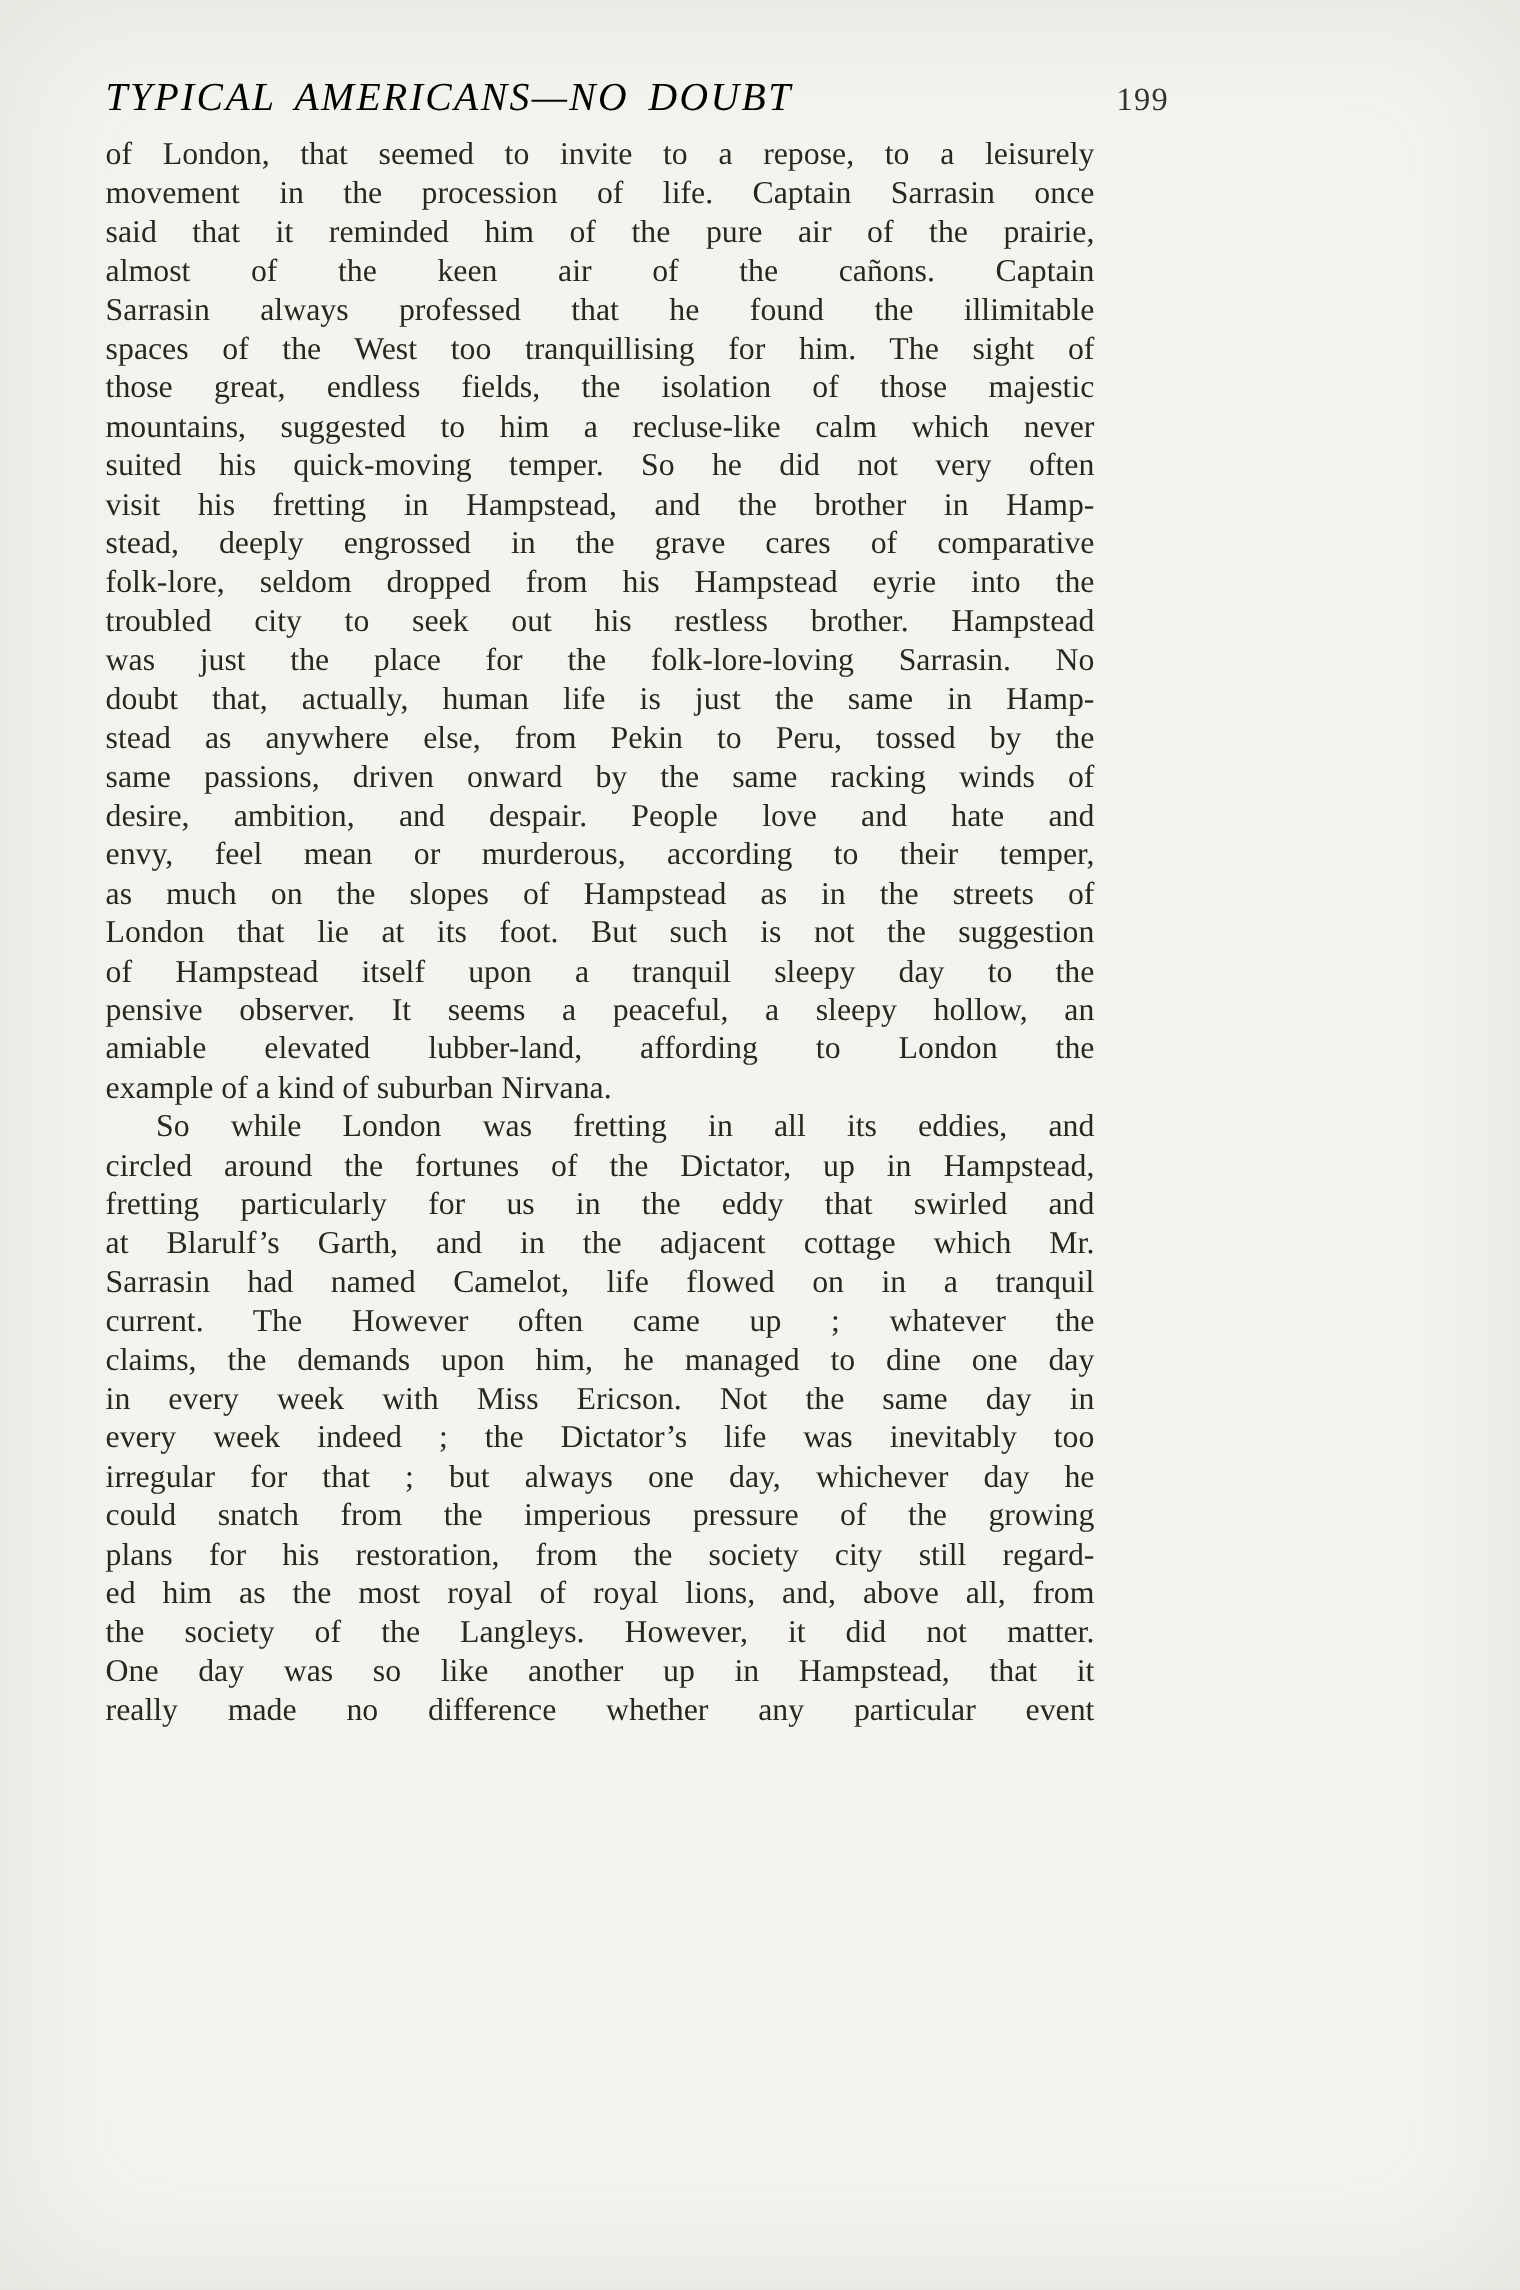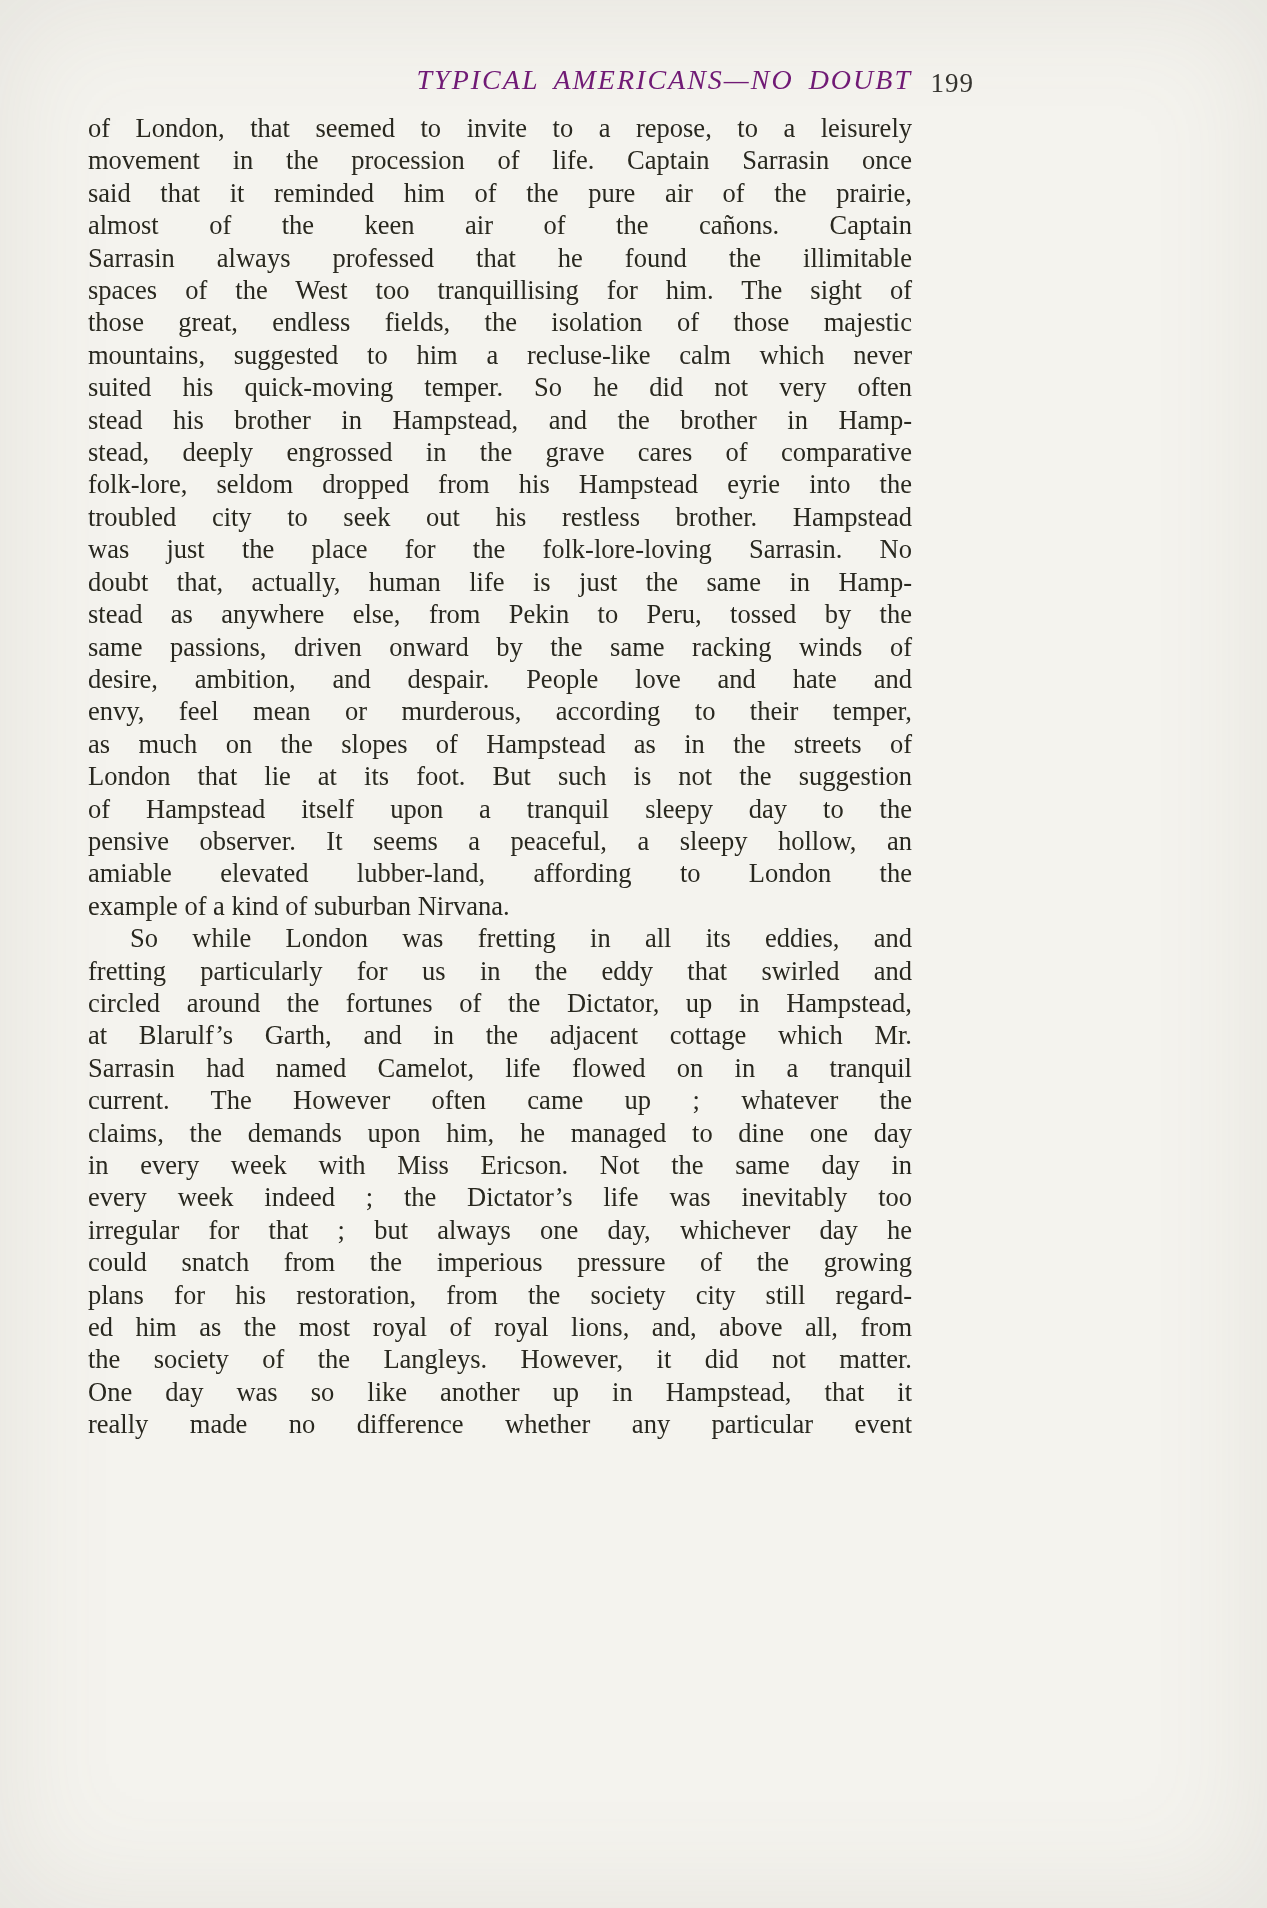--- a/index.html
+++ b/index.html
@@ -26,26 +26,26 @@
     left: 88px;
     top: 64px;
     width: 824px;
     height: 44px;
   }
   .running-title {
     position: absolute;
     left: 0;
     right: 0;
     top: 0;
-    text-align: right;
+    text-align: left;
     font-style: italic;
-    font-size: 28px;
+    font-size: 33px;
     letter-spacing: 2px;
     word-spacing: 6px;
-    color: #701a75;
+    color: #000000;
   }
   .page-number {
     position: absolute;
     right: -62px;
     top: 4px;
     font-size: 27px;
     letter-spacing: 1px;
     color: #34332e;
   }
   .text-block {
@@ -84,41 +84,41 @@
       <div class="paragraph">
         <div class="line">of London, that seemed to invite to a repose, to a leisurely</div>
         <div class="line">movement in the procession of life. Captain Sarrasin once</div>
         <div class="line">said that it reminded him of the pure air of the prairie,</div>
         <div class="line">almost of the keen air of the cañons. Captain</div>
         <div class="line">Sarrasin always professed that he found the illimitable</div>
         <div class="line">spaces of the West too tranquillising for him. The sight of</div>
         <div class="line">those great, endless fields, the isolation of those majestic</div>
         <div class="line">mountains, suggested to him a recluse-like calm which never</div>
         <div class="line">suited his quick-moving temper. So he did not very often</div>
-        <div class="line">stead his brother in Hampstead, and the brother in Hamp-</div>
+        <div class="line">visit his fretting in Hampstead, and the brother in Hamp-</div>
         <div class="line">stead, deeply engrossed in the grave cares of comparative</div>
         <div class="line">folk-lore, seldom dropped from his Hampstead eyrie into the</div>
         <div class="line">troubled city to seek out his restless brother. Hampstead</div>
         <div class="line">was just the place for the folk-lore-loving Sarrasin. No</div>
         <div class="line">doubt that, actually, human life is just the same in Hamp-</div>
         <div class="line">stead as anywhere else, from Pekin to Peru, tossed by the</div>
         <div class="line">same passions, driven onward by the same racking winds of</div>
         <div class="line">desire, ambition, and despair. People love and hate and</div>
         <div class="line">envy, feel mean or murderous, according to their temper,</div>
         <div class="line">as much on the slopes of Hampstead as in the streets of</div>
         <div class="line">London that lie at its foot. But such is not the suggestion</div>
         <div class="line">of Hampstead itself upon a tranquil sleepy day to the</div>
         <div class="line">pensive observer. It seems a peaceful, a sleepy hollow, an</div>
         <div class="line">amiable elevated lubber-land, affording to London the</div>
         <div class="line flush-left">example of a kind of suburban Nirvana.</div>
       </div>
       <div class="paragraph">
         <div class="line indent">So while London was fretting in all its eddies, and</div>
+        <div class="line">circled around the fortunes of the Dictator, up in Hampstead,</div>
         <div class="line">fretting particularly for us in the eddy that swirled and</div>
-        <div class="line">circled around the fortunes of the Dictator, up in Hampstead,</div>
         <div class="line">at Blarulf’s Garth, and in the adjacent cottage which Mr.</div>
         <div class="line">Sarrasin had named Camelot, life flowed on in a tranquil</div>
         <div class="line">current. The However often came up ; whatever the</div>
         <div class="line">claims, the demands upon him, he managed to dine one day</div>
         <div class="line">in every week with Miss Ericson. Not the same day in</div>
         <div class="line">every week indeed ; the Dictator’s life was inevitably too</div>
         <div class="line">irregular for that ; but always one day, whichever day he</div>
         <div class="line">could snatch from the imperious pressure of the growing</div>
         <div class="line">plans for his restoration, from the society city still regard-</div>
         <div class="line">ed him as the most royal of royal lions, and, above all, from</div>

